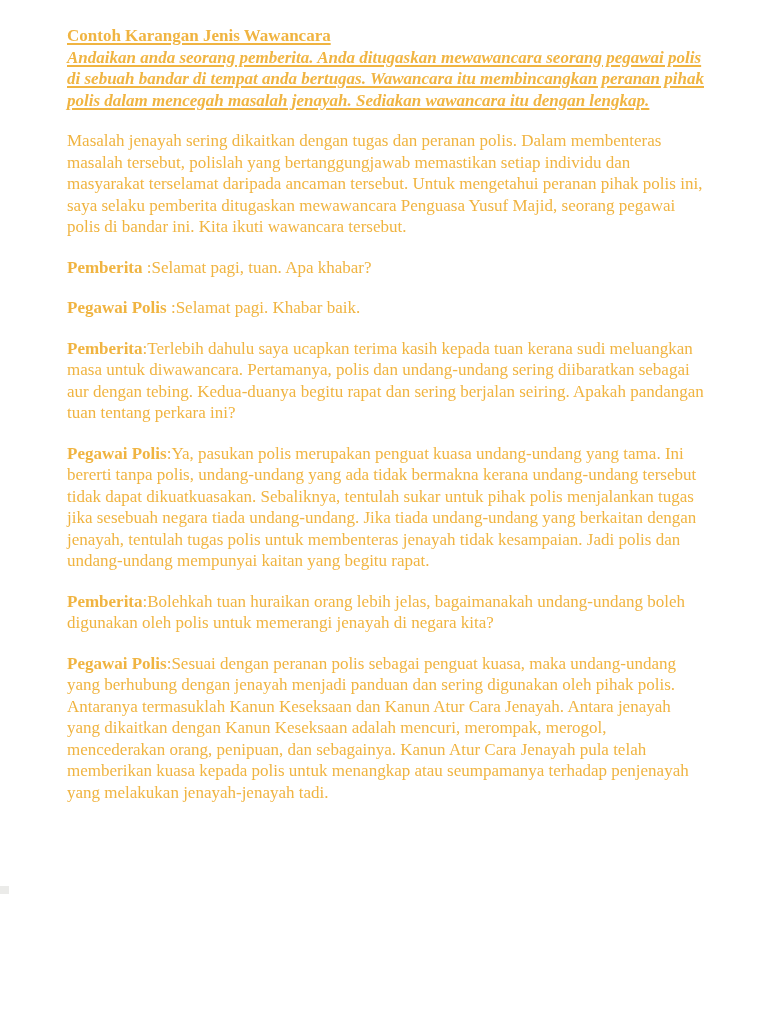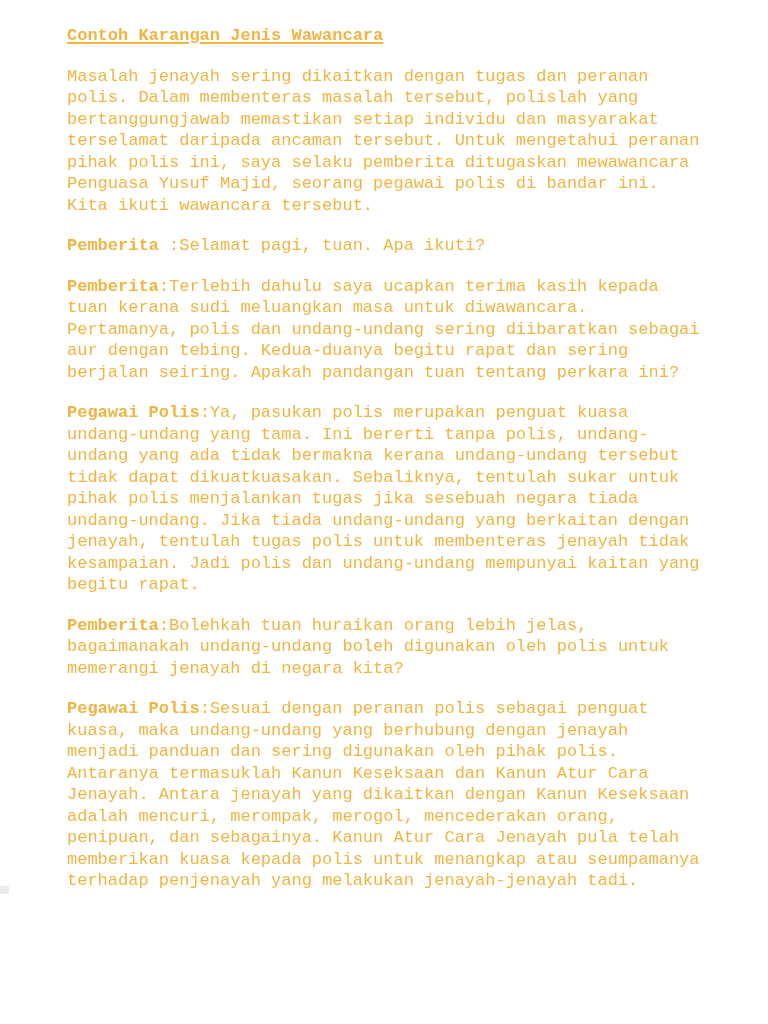--- a/index.html
+++ b/index.html
@@ -6,21 +6,21 @@
     margin: 0;
     padding: 0;
     background: #ffffff;
   }
   .page {
     position: relative;
     width: 768px;
     height: 894px;
     background: #ffffff;
     overflow: hidden;
-    font-family: Liberation Mono, monospace;
+    font-family: Liberation Serif, serif;
     color: #f0b441;
   }
   .content {
     padding: 25px 62px 0 67px;
   }
   .content p {
     margin: 0;
     font-size: 17px;
     line-height: 21.5px;
     color: #f0b441;
@@ -57,25 +57,27 @@
   }
 </style>
 </head>
 <body>
 
 <div class="page">
   <div class="content">
 
     <p class="doc-title">Contoh Karangan Jenis Wawancara</p>
 
+    <p class="doc-prompt">Andaikan anda seorang pemberita. Anda ditugaskan mewawancara seorang pegawai polis di sebuah bandar di tempat anda bertugas. Wawancara itu membincangkan peranan pihak polis dalam mencegah masalah jenayah. Sediakan wawancara itu dengan lengkap.</p>
 
     <p class="gap">Masalah jenayah sering dikaitkan dengan tugas dan peranan polis. Dalam membenteras masalah tersebut, polislah yang bertanggungjawab memastikan setiap individu dan masyarakat terselamat daripada ancaman tersebut. Untuk mengetahui peranan pihak polis ini, saya selaku pemberita ditugaskan mewawancara Penguasa Yusuf Majid, seorang pegawai polis di bandar ini. Kita ikuti wawancara tersebut.</p>
 
-    <p class="gap"><span class="speaker">Pemberita</span><span class="sep"> :</span><span>Selamat pagi, tuan. Apa ikuti?</span></p>
+    <p class="gap"><span class="speaker">Pemberita</span><span class="sep"> :</span><span>Selamat pagi, tuan. Apa khabar?</span></p>
 
+    <p class="gap"><span class="speaker">Pegawai Polis</span><span class="sep"> :</span><span>Selamat pagi. Khabar baik.</span></p>
 
     <p class="gap"><span class="speaker">Pemberita</span><span class="sep">:</span><span>Terlebih dahulu saya ucapkan terima kasih kepada tuan kerana sudi meluangkan masa untuk diwawancara. Pertamanya, polis dan undang-undang sering diibaratkan sebagai aur dengan tebing. Kedua-duanya begitu rapat dan sering berjalan seiring. Apakah pandangan tuan tentang perkara ini?</span></p>
 
     <p class="gap"><span class="speaker">Pegawai Polis</span><span class="sep">:</span><span>Ya, pasukan polis merupakan penguat kuasa undang-undang yang tama. Ini bererti tanpa polis, undang-undang yang ada tidak bermakna kerana undang-undang tersebut tidak dapat dikuatkuasakan. Sebaliknya, tentulah sukar untuk pihak polis menjalankan tugas jika sesebuah negara tiada undang-undang. Jika tiada undang-undang yang berkaitan dengan jenayah, tentulah tugas polis untuk membenteras jenayah tidak kesampaian. Jadi polis dan undang-undang mempunyai kaitan yang begitu rapat.</span></p>
 
     <p class="gap"><span class="speaker">Pemberita</span><span class="sep">:</span><span>Bolehkah tuan huraikan orang lebih jelas, bagaimanakah undang-undang boleh digunakan oleh polis untuk memerangi jenayah di negara kita?</span></p>
 
     <p class="gap"><span class="speaker">Pegawai Polis</span><span class="sep">:</span><span>Sesuai dengan peranan polis sebagai penguat kuasa, maka undang-undang yang berhubung dengan jenayah menjadi panduan dan sering digunakan oleh pihak polis. Antaranya termasuklah Kanun Keseksaan dan Kanun Atur Cara Jenayah. Antara jenayah yang dikaitkan dengan Kanun Keseksaan adalah mencuri, merompak, merogol, mencederakan orang, penipuan, dan sebagainya. Kanun Atur Cara Jenayah pula telah memberikan kuasa kepada polis untuk menangkap atau seumpamanya terhadap penjenayah yang melakukan jenayah-jenayah tadi.</span></p>
 
   </div>

